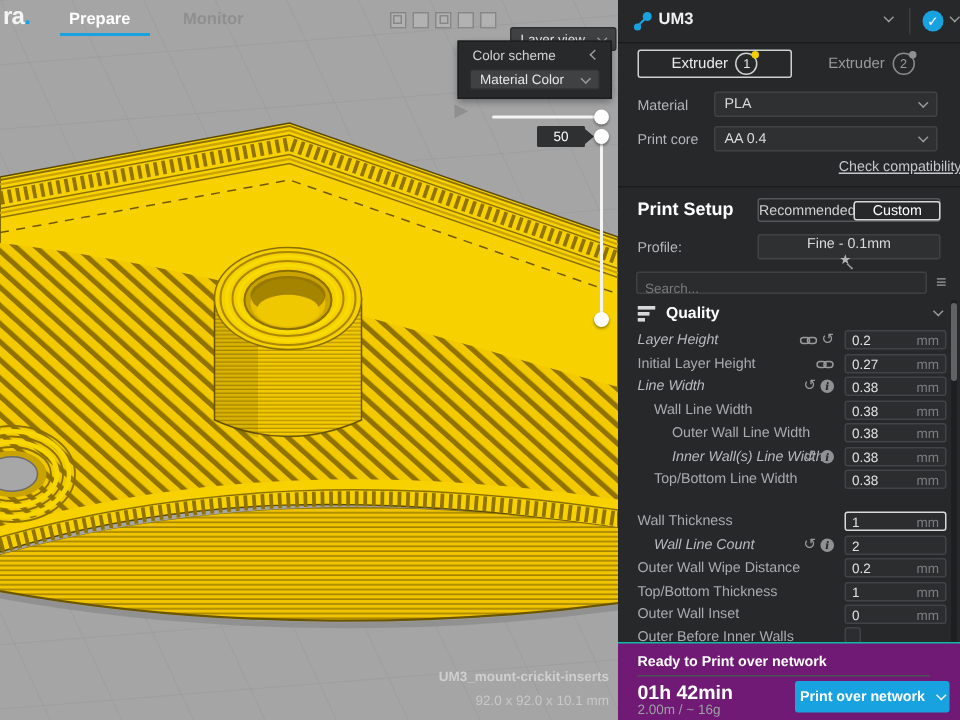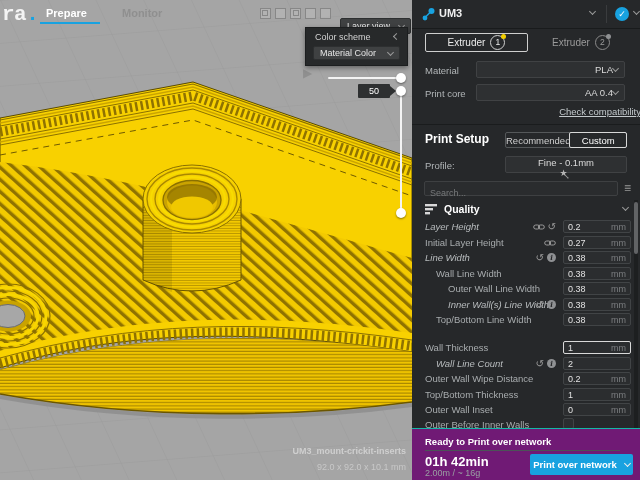--- a/index.html
+++ b/index.html
@@ -4,21 +4,21 @@
 <style>
   html,body{margin:0;padding:0;background:#111;}
   #app{position:relative;width:640px;height:480px;overflow:hidden;
        font-family:"Liberation Sans","DejaVu Sans",sans-serif;background:#26282a;
        -webkit-font-smoothing:antialiased;}
   .abs{position:absolute;}
 
   
   #viewport{left:0;top:0;width:412px;height:480px;background:#a5a5a5;}
   #topbar{left:0;top:0;width:412px;height:28px;z-index:5;}
-  .logo{left:2px;top:3px;font-size:21px;font-weight:bold;color:#f4f4f4;letter-spacing:-0.5px;font-family:Liberation Mono, monospace;}
+  .logo{left:2px;top:3px;font-size:16px;font-weight:bold;color:#f4f4f4;letter-spacing:-0.5px;}
   .logo .dot{color:#18a2e0;font-weight:bold;}
   .tab{top:7px;font-size:11px;font-weight:bold;}
   .tab.active{color:#ffffff;}
   .tab.inactive{color:#8f8f8f;}
   .tab-underline{left:40px;top:22px;width:60px;height:2px;background:#18a2e0;}
   .viewicons{left:260px;top:8px;display:flex;gap:4px;}
   .vicon{width:9px;height:9px;border:1px solid #878787;background:rgba(255,255,255,0.15);}
   .vicon .in{width:4px;height:4px;border:1px solid #878787;margin:1px;}
   .dropdown{background:#3f4142;border:1px solid #2d2f30;border-radius:2px;color:#e6e6e6;
             font-size:9px;display:flex;align-items:center;padding:0 6px;box-sizing:border-box;}
@@ -65,28 +65,28 @@
   .extcircle{position:relative;width:13px;height:13px;border-radius:50%;font-size:8.5px;line-height:13px;
              text-align:center;}
   #ext1 .extcircle{border:1px solid #cfcfcf;color:#ececec;}
   #ext2 .extcircle{border:1px solid #8a8a8a;color:#9a9a9a;}
   .matdot{position:absolute;right:-2px;top:-2px;width:5px;height:5px;border-radius:50%;}
   #ext1 .matdot{background:#f3cf00;}
   #ext2 .matdot{background:#8f9193;}
   .rowlabel{font-size:9.5px;color:#b2b6b8;}
   .select{background:#2e3032;border:1px solid #404244;border-radius:2px;color:#dadada;font-size:9.5px;
           display:flex;align-items:center;padding:0 6px;box-sizing:border-box;}
-  .select .lbl{flex:1;text-align:right;}
+  .select .lbl{flex:1;}
   #material-select{left:64px;top:61px;width:149px;height:17px;position:absolute;}
   #printcore-select{left:64px;top:84px;width:149px;height:17px;position:absolute;}
   #compat{right:15px;top:106px;font-size:9.5px;color:#c3c9cc;text-decoration:underline;}
   .hdiv{left:0;top:124px;width:228px;height:1px;background:#1a1c1d;}
   #pstitle{left:13px;top:132px;font-size:12px;font-weight:bold;color:#fff;}
   #segctl{left:93px;top:132px;width:122px;height:16px;border:1px solid #55585a;border-radius:2px;
-          display:flex;box-sizing:border-box;}
+          display:flex;box-sizing:border-box;align-items:center;}
   #segctl .seg{flex:1;font-size:9.5px;color:#d0d0d0;display:flex;align-items:center;justify-content:center;}
   #segctl .seg.sel{border:1px solid #d8d8d8;border-radius:2px;margin:-1px;color:#fff;}
   #profilelbl{left:13px;top:160px;}
   #profile-select{left:93px;top:156px;width:122px;height:17px;position:absolute;flex-direction:column;}
   .star{color:#b5b5b5;font-size:9px;margin-right:5px;}
   #searchbox{left:12px;top:181px;width:194px;height:15px;background:#2a2c2e;border:1px solid #3e4042;
              border-radius:2px;box-sizing:border-box;}
   #searchbox input{width:100%;height:100%;background:transparent;border:none;outline:none;color:#cfcfcf;
              font-size:9px;padding:0 5px;box-sizing:border-box;font-family:inherit;}
   #searchbox input::placeholder{color:#77797b;}

